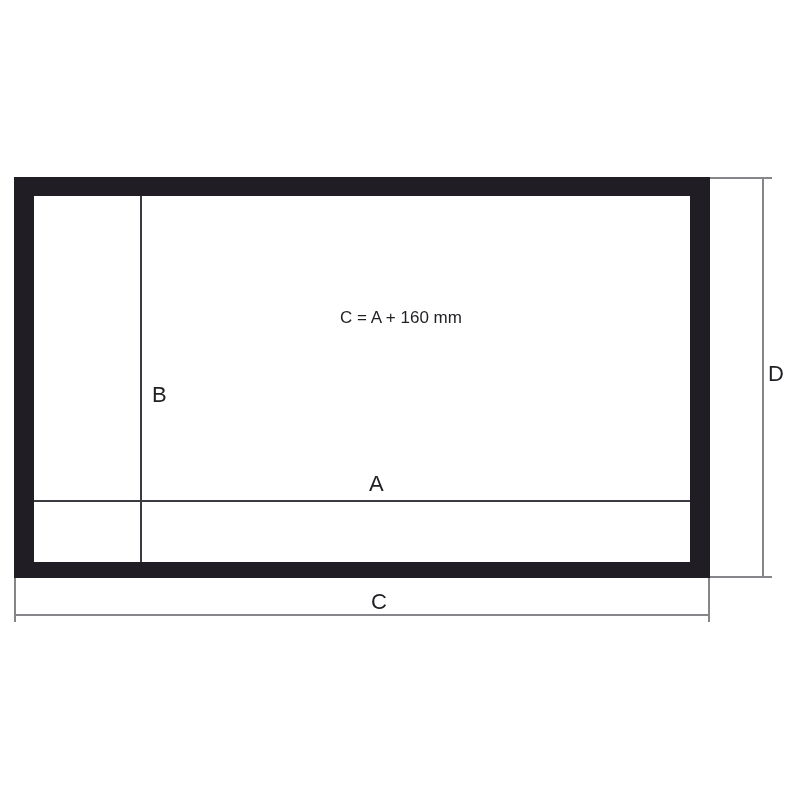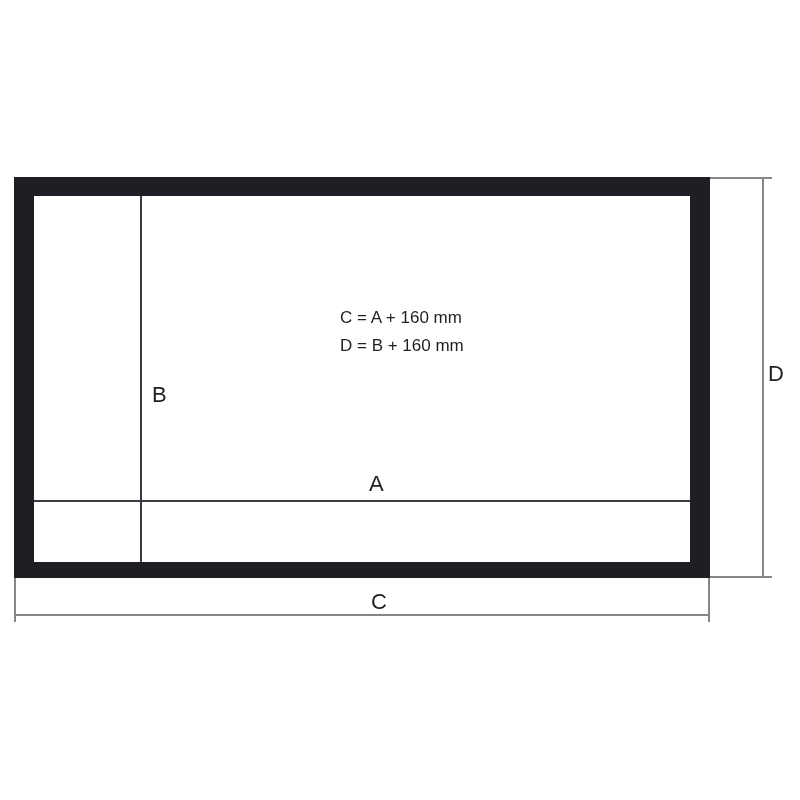--- a/index.html
+++ b/index.html
@@ -96,16 +96,15 @@
   <div class="dim dim-c-tick-left"></div>
   <div class="dim dim-c-tick-right"></div>
 
   <div class="lbl lbl-b">B</div>
   <div class="lbl lbl-a">A</div>
   <div class="lbl lbl-c">C</div>
   <div class="lbl lbl-d">D</div>
 
   <div class="formula">
     <div>C = A + 160 mm</div>
-    <div>D = B + 160 mm</div>
   </div>
 
 </div>
 
 </body></html>

